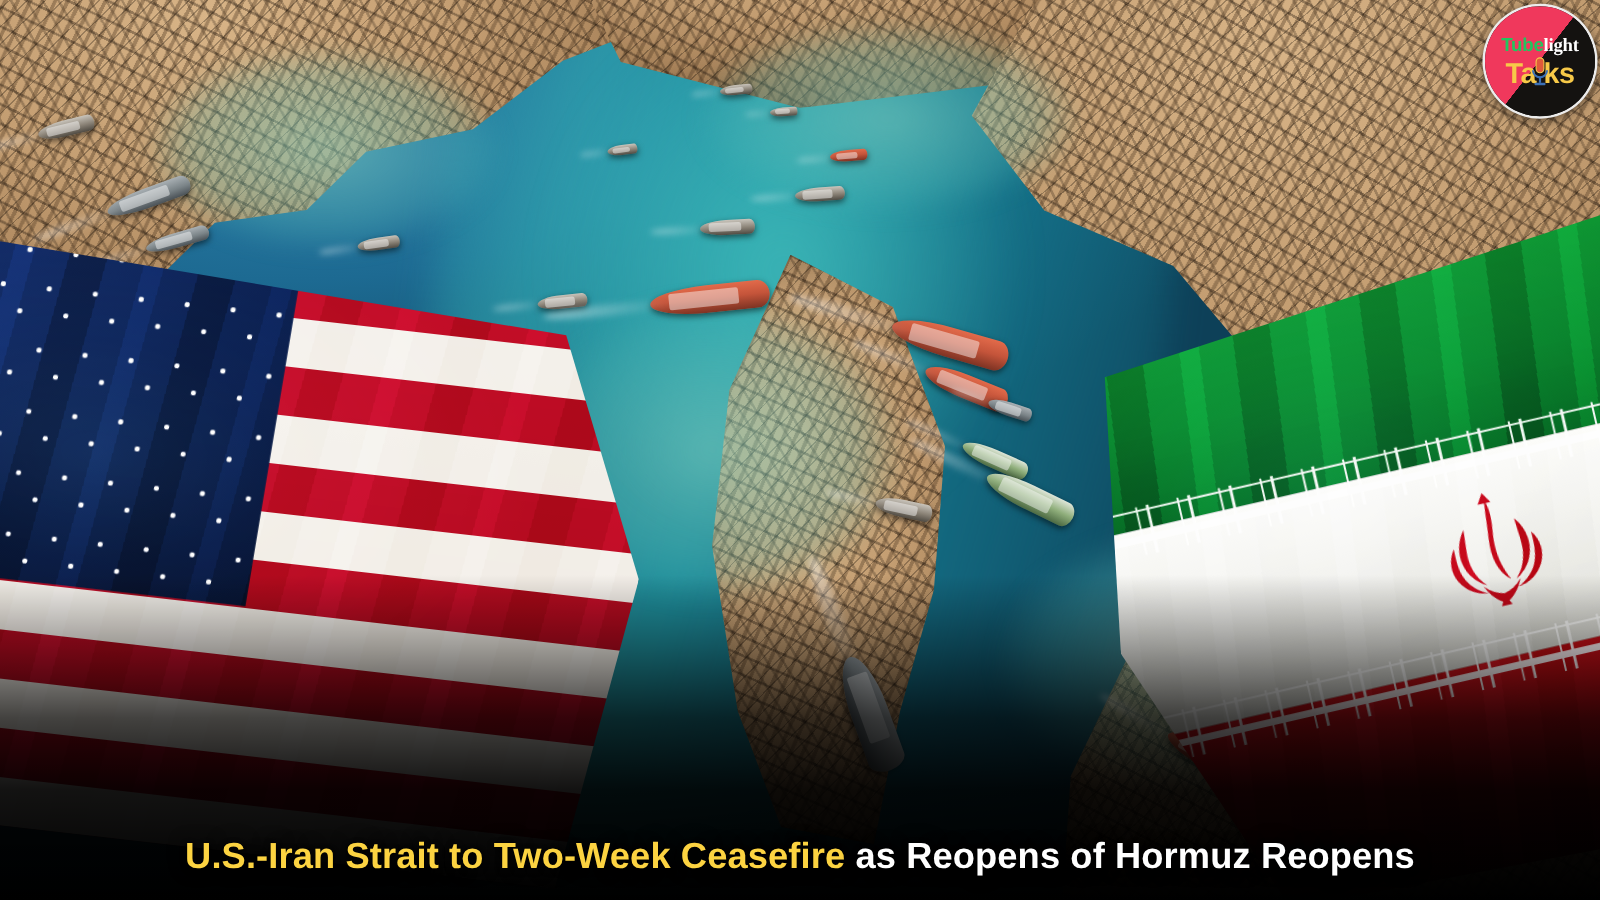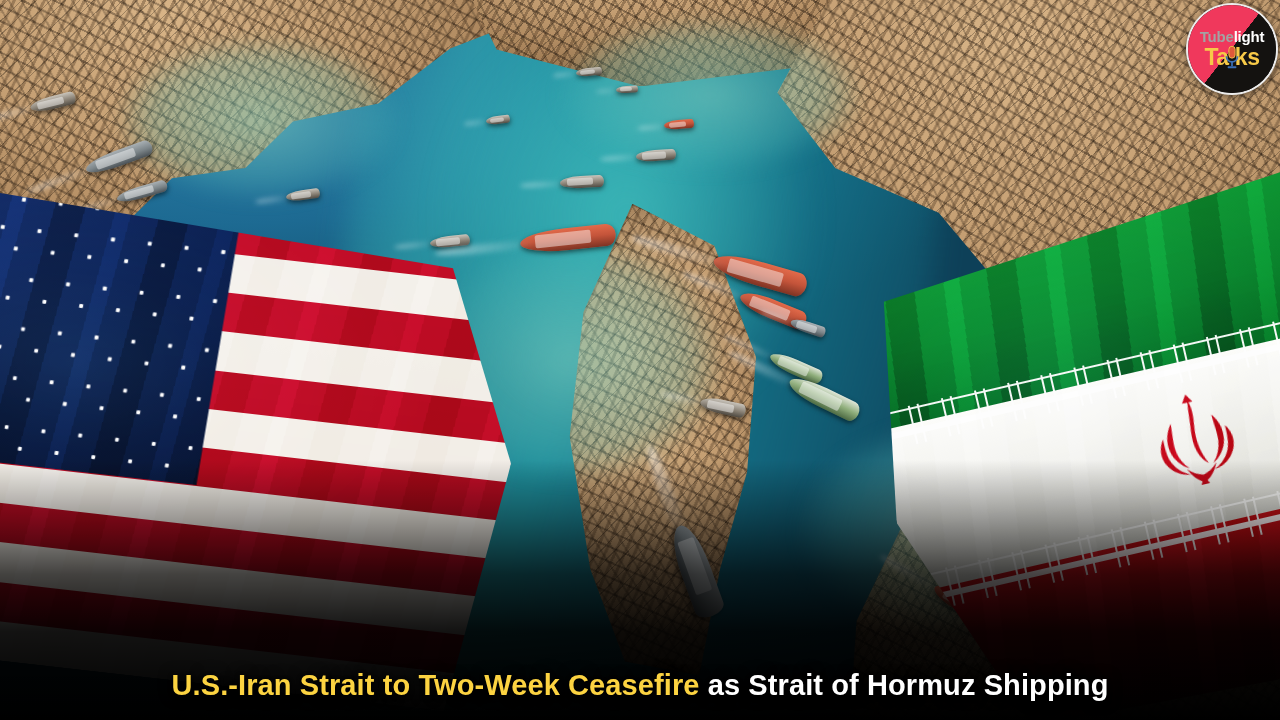--- a/index.html
+++ b/index.html
@@ -257,22 +257,22 @@
   .logo-txt{
     position:absolute; inset:0;
     display:flex; flex-direction:column;
     align-items:center; justify-content:center;
     gap:0px;
   }
   .logo-l1{
     font-size:15px; font-weight:700; letter-spacing:-.2px; line-height:1;
     white-space:nowrap;
   }
-  .logo-l1 .gold{ color:#a3a3a3; }
-  .logo-l1 .wht { color:#ffffff; }
+  .logo-l1 .gold{ color:#22c55e; }
+  .logo-l1 .wht { color:#ffffff;font-family:Liberation Serif, serif; }
   .logo-l2{
     position:relative;
     font-size:23px; font-weight:700; line-height:1;
     color:#f7c948; letter-spacing:-.4px;
     white-space:nowrap;
     margin-top:2px;
   }
   .mic{
     position:absolute; left:50%; top:50%;
     transform:translate(-50%,-52%);
@@ -454,21 +454,21 @@
       </g>
     </svg>
 
     <div class="cloth"></div>
     <div class="cloth2"></div>
   </div>
 
   <div class="scrim"></div>
 
   <div class="headline">
-    <span class="hl-yellow">U.S.-Iran Strait to Two-Week Ceasefire</span><span> as Strait of Hormuz Shipping</span><br>
+    <span class="hl-yellow">U.S.-Iran Strait to Two-Week Ceasefire</span><span> as Reopens of Hormuz Reopens</span><br>
   </div>
 
   <div class="logo">
     <div class="logo-split"></div>
     <div class="logo-txt">
       <div class="logo-l1">
         <span class="gold">Tube</span><span class="wht">light</span>
       </div>
       <div class="logo-l2">
         <span>Ta</span><span style="opacity:0">l</span><span>ks</span>

